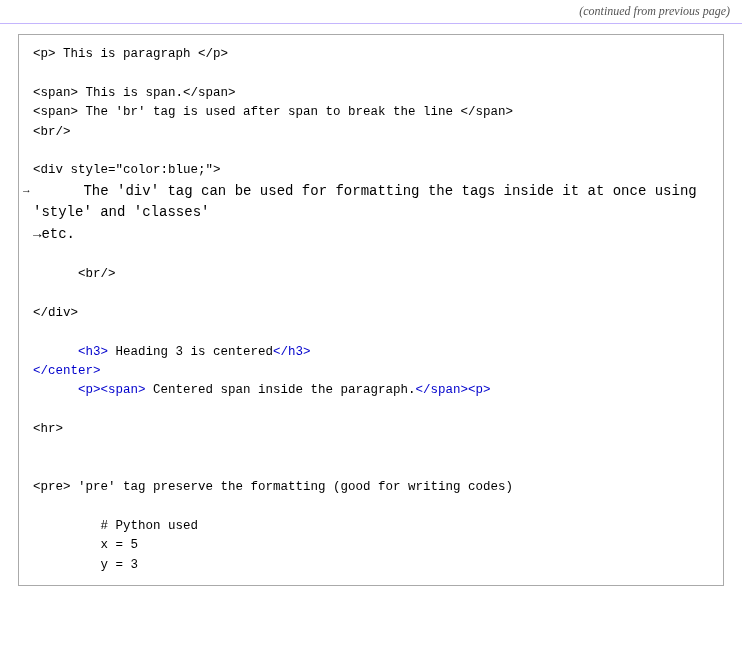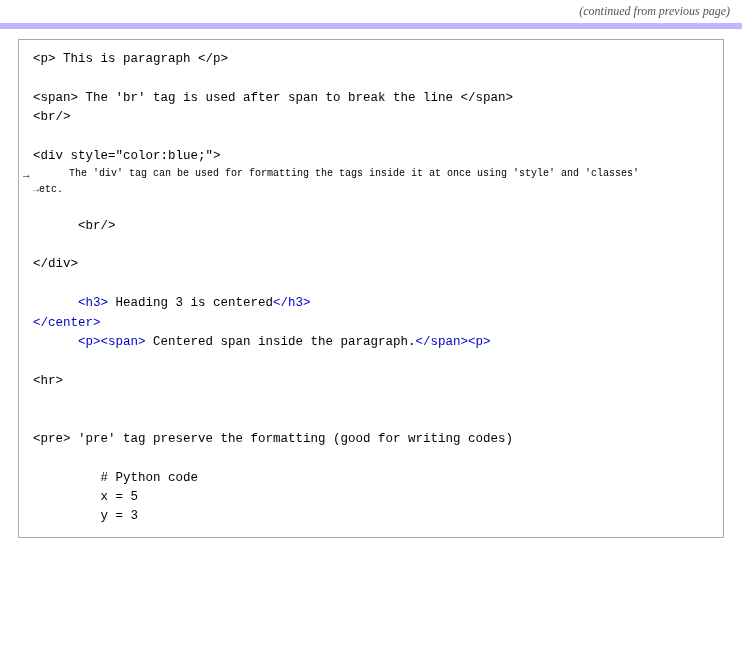--- a/index.html
+++ b/index.html
@@ -25,21 +25,21 @@
       position: relative;
       overflow: hidden;
     }
 
     .continued-banner {
       text-align: right;
       font-size: 12px;
       color: #555;
       font-style: italic;
       padding: 4px 12px 4px 0;
-      border-bottom: 6px solid #c4b5fd;
+      border-bottom: 1px solid #c4b5fd;
       font-family: "Times New Roman", Times, serif;
     }
 
     .code-box {
       border: 1px solid #aaa;
       margin: 10px 18px 12px 18px;
       padding: 10px 14px;
       background: #ffffff;
       font-family: "Courier New", Courier, monospace;
       font-size: 12.5px;
@@ -63,43 +63,44 @@
 <div class="page-container">
 
   <div class="continued-banner">
     <span>(continued from previous page)</span>
   </div>
 
   <div class="code-box">
 
     <span class="code-line">&lt;p&gt; This is paragraph &lt;/p&gt;</span>
     <span class="code-line">&nbsp;</span>
+    <span class="code-line">&lt;span&gt; This is span.&lt;/span&gt;</span>
     <span class="code-line">&lt;span&gt; The 'br' tag is used after span to break the line &lt;/span&gt;</span>
     <span class="code-line">&lt;br/&gt;</span>
     <span class="code-line">&nbsp;</span>
     <span class="code-line">&lt;div style="color:blue;"&gt;</span>
 
     <div style="display:flex; align-items:flex-start; position:relative;">
       <span style="position:absolute; left:-10px; top:1px; font-size:11px; font-family:'Courier New',monospace;">→</span>
-      <span style="font-family:'Courier New',monospace; font-size:10px; white-space:pre-wrap; line-height:1.55;">      The 'div' tag can be used for formatting the tags inside it at once using 'style' and 'classes' <br>→etc.</span>
+      <span style="font-family:'Courier New',monospace; font-size:14px; white-space:pre-wrap; line-height:1.55;">      The 'div' tag can be used for formatting the tags inside it at once using 'style' and 'classes' <br>→etc.</span>
     </div>
 
     <span class="code-line">&nbsp;</span>
     <span class="code-line">      &lt;br/&gt;</span>
     <span class="code-line">&nbsp;</span>
     <span class="code-line">&lt;/div&gt;</span>
     <span class="code-line">&nbsp;</span>
     <span class="code-line">      <span class="blue-text">&lt;h3&gt;</span> Heading 3 is centered<span class="blue-text">&lt;/h3&gt;</span></span>
     <span class="code-line"><span class="blue-text">&lt;/center&gt;</span></span>
     <span class="code-line">      <span class="blue-text">&lt;p&gt;&lt;span&gt;</span> Centered span inside the paragraph.<span class="blue-text">&lt;/span&gt;&lt;p&gt;</span></span>
     <span class="code-line">&nbsp;</span>
     <span class="code-line">&lt;hr&gt;</span>
     <span class="code-line">&nbsp;</span>
     <span class="code-line">&nbsp;</span>
     <span class="code-line">&lt;pre&gt; 'pre' tag preserve the formatting (good for writing codes)</span>
     <span class="code-line">&nbsp;</span>
-    <span class="code-line">         # Python code</span>
+    <span class="code-line">         # Python used</span>
     <span class="code-line">         x = 5</span>
     <span class="code-line">         y = 3</span>
 
   </div>
 
 </div>
 
 </body></html>

